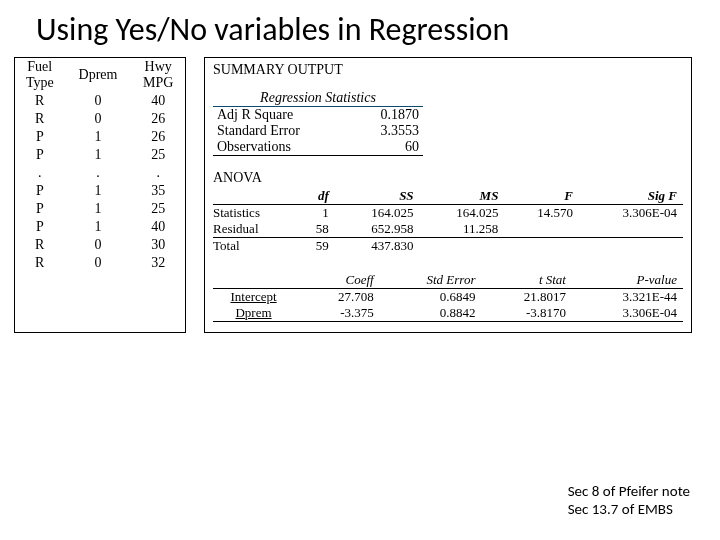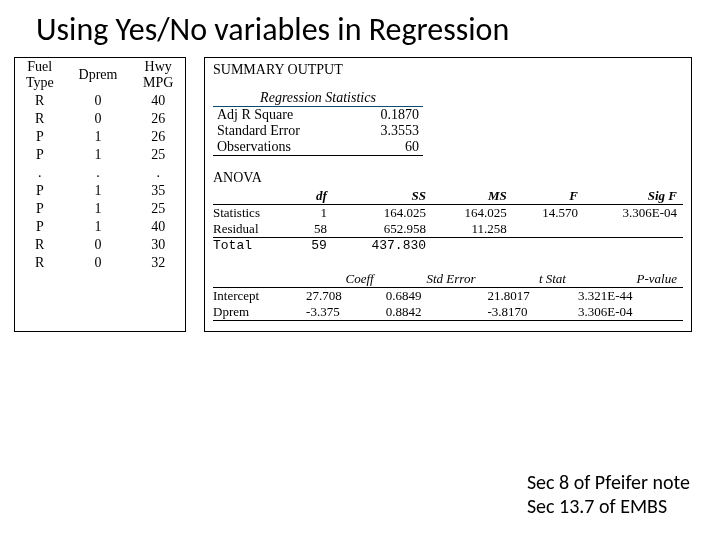--- a/index.html
+++ b/index.html
@@ -73,45 +73,45 @@
 }
 .anova-table th {
   font-style: italic;
   font-weight: bold;
   text-align: right;
   padding: 0 6px;
   border-bottom: 1px solid #000;
 }
 .anova-table td { text-align: right; padding: 0 6px; }
 .anova-table td:first-child, .anova-table th:first-child { text-align: left; padding-left: 0; }
-.anova-table tr.sep td { border-top: 1px solid #000; font-family: Liberation Mono, monospace; }
+.anova-table tr.sep td { border-top: 1px solid #000; }
 
 .coeff-table {
   width: 100%;
   border-collapse: collapse;
   font-size: 13px;
   margin-top: 18px;
 }
 .coeff-table th {
   font-style: italic;
   font-weight: normal;
   text-align: right;
   padding: 0 6px;
   border-bottom: 1px solid #000;
 }
-.coeff-table td { padding: 0 6px; }
-.coeff-table td:first-child, .coeff-table th:first-child { text-align: left; padding-left: 0; }
+.coeff-table td { text-align: right; padding: 0 6px; }
+.coeff-table td:first-child, .coeff-table th:first-child { text-align: center; padding-left: 0; text-decoration: underline; }
 .coeff-table tr.last td { border-bottom: 1px solid #000; }
 
 .footnote {
   position: absolute;
   right: 30px;
   bottom: 22px;
   font-family: Calibri, Arial, sans-serif;
-  font-size: 20px;
+  font-size: 15px;
   color: #000;
   text-align: left;
   line-height: 1.2;
 }
 </style>
 </head>
 <body>
 
 <div class="slide-title">Using Yes/No variables in Regression</div>
 

